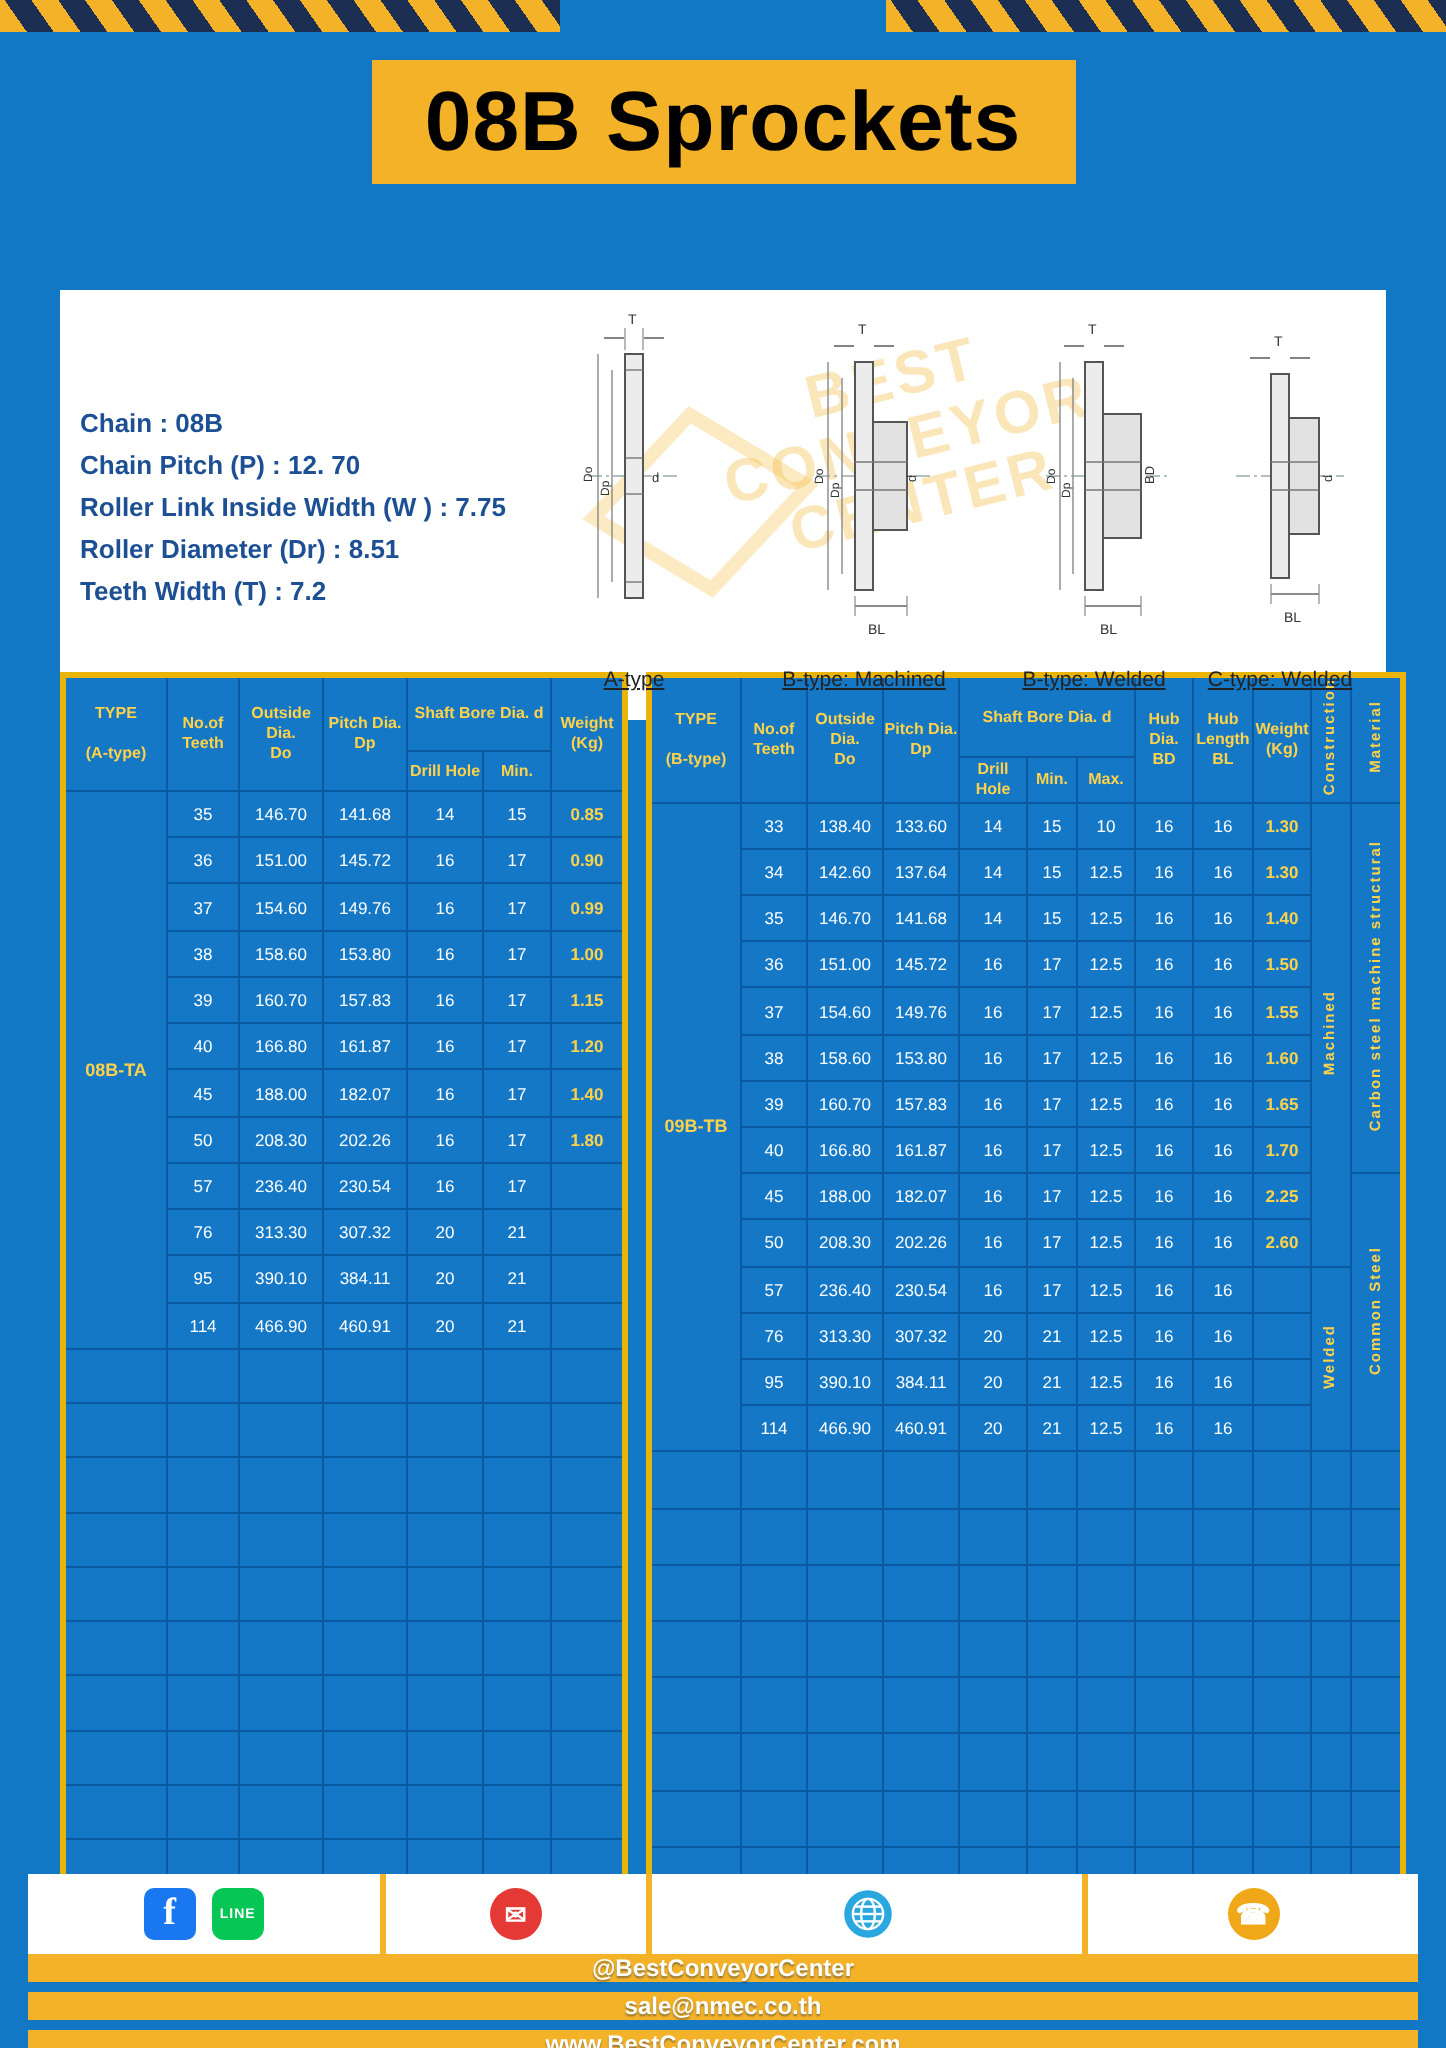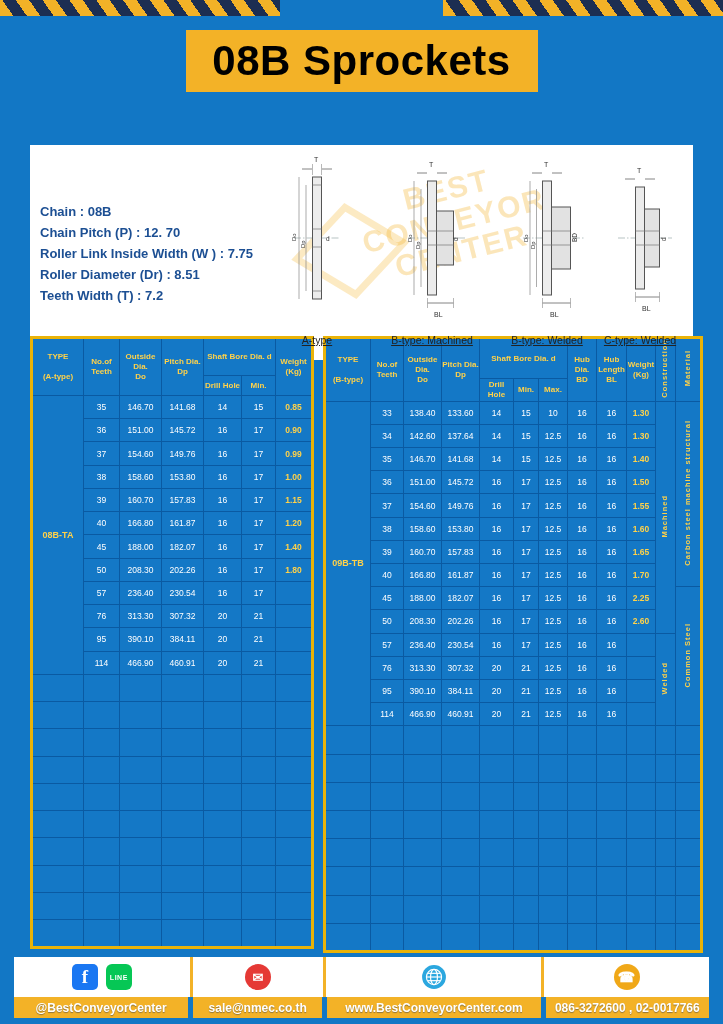--- a/index.html
+++ b/index.html
@@ -55,21 +55,21 @@
   td.type-cell { color:#ffd24a; font-weight:bold; font-size:9px; }
   td.val-yellow { color:#ffd24a; font-weight:bold; }
   .vert-th span, td.vert-cell span { display:inline-block; writing-mode:vertical-rl;
     transform:rotate(180deg); color:#ffd24a; font-weight:bold; font-size:7.5px;
     letter-spacing:1px; line-height:1.1; }
 
   .footer { position:absolute; left:14px; right:14px; bottom:6px; }
   .footer-white { display:flex; background:#ffffff; height:40px; }
   .footer-white .fseg { display:flex; align-items:center; justify-content:center; gap:8px; }
   .footer-white .fseg:not(:last-child) { border-right:3px solid #f3b227; }
-  .footer-yellow { display:flex; gap:5px; height:21px; margin-top:0; }
+  .footer-yellow { display:flex; gap:5px; height:41px; margin-top:0;flex-direction:column; }
   .footer-yellow .flabel { background:#f3b227; color:#ffffff; font-weight:bold; font-size:12px;
     display:flex; align-items:center; justify-content:center;
     text-shadow:0 1px 1px rgba(20,40,80,0.45); white-space:nowrap; }
   .w1 { flex:178 0 0; } .w2 { flex:132 0 0; } .w3 { flex:218 0 0; } .w4 { flex:167 0 0; }
 
   .icon { width:26px; height:26px; display:flex; align-items:center; justify-content:center;
     color:#fff; font-weight:bold; }
   .icon-fb { background:#1a77f2; border-radius:5px; font-family:"Liberation Serif", serif; font-size:19px; }
   .icon-fb::after { content:"f"; }
   .icon-line { background:#06c755; border-radius:6px; font-size:7px; letter-spacing:0.5px; }

